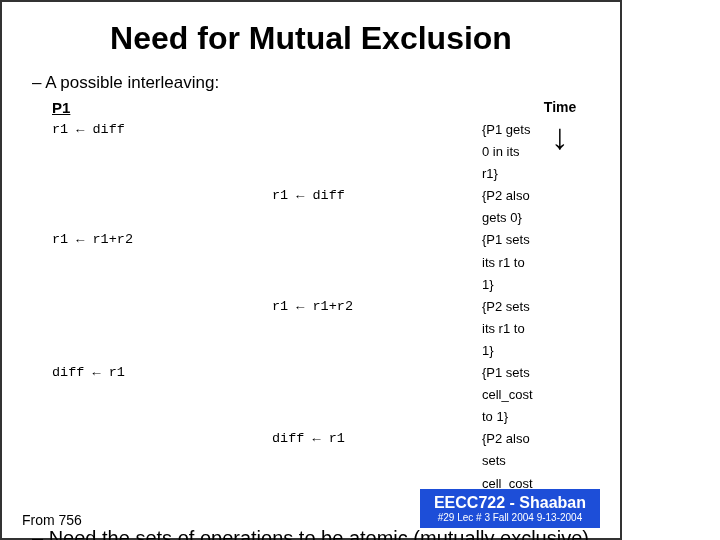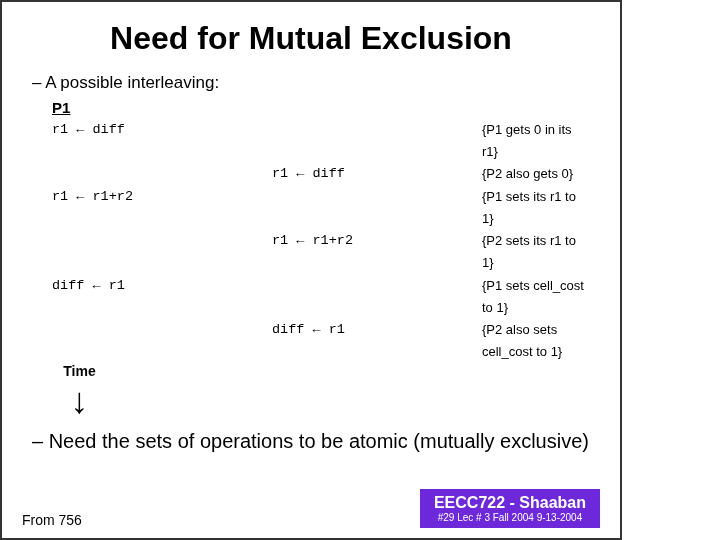--- a/index.html
+++ b/index.html
@@ -112,21 +112,21 @@
       padding: 0 20px;
     }
 
     .from-label {
       font-size: 14px;
       font-family: Arial, sans-serif;
       color: #000;
     }
 
     .eecc-box {
-      background: #6d28d9;
+      background: #1d4ed8;
       color: #fff;
       padding: 5px 14px;
       font-size: 16px;
       font-weight: bold;
       font-family: Arial, sans-serif;
       text-align: center;
     }
 
     .eecc-sub {
       font-size: 10px;
@@ -140,21 +140,21 @@
 <body>
 
 <div class="slide">
 
   <div class="title">Need for Mutual Exclusion</div>
 
 
   <div class="section interleaving-section">
     <div class="bullet">– A possible interleaving:</div>
 
-    <div style="display:flex; margin-left:20px; align-items:flex-start;flex-direction:column;">
+    <div style="display:flex; margin-left:20px; align-items:flex-start;">
       <div style="flex:1;">
         <div style="display:flex; margin-bottom:3px;">
           <span class="col-p1">P1</span>
         </div>
 
         <div class="il-row">
           <span class="il-p1">r1 ← diff</span>
           <span class="il-p2"></span>
           <span class="il-comment">{P1 gets 0 in its r1}</span>
         </div>

